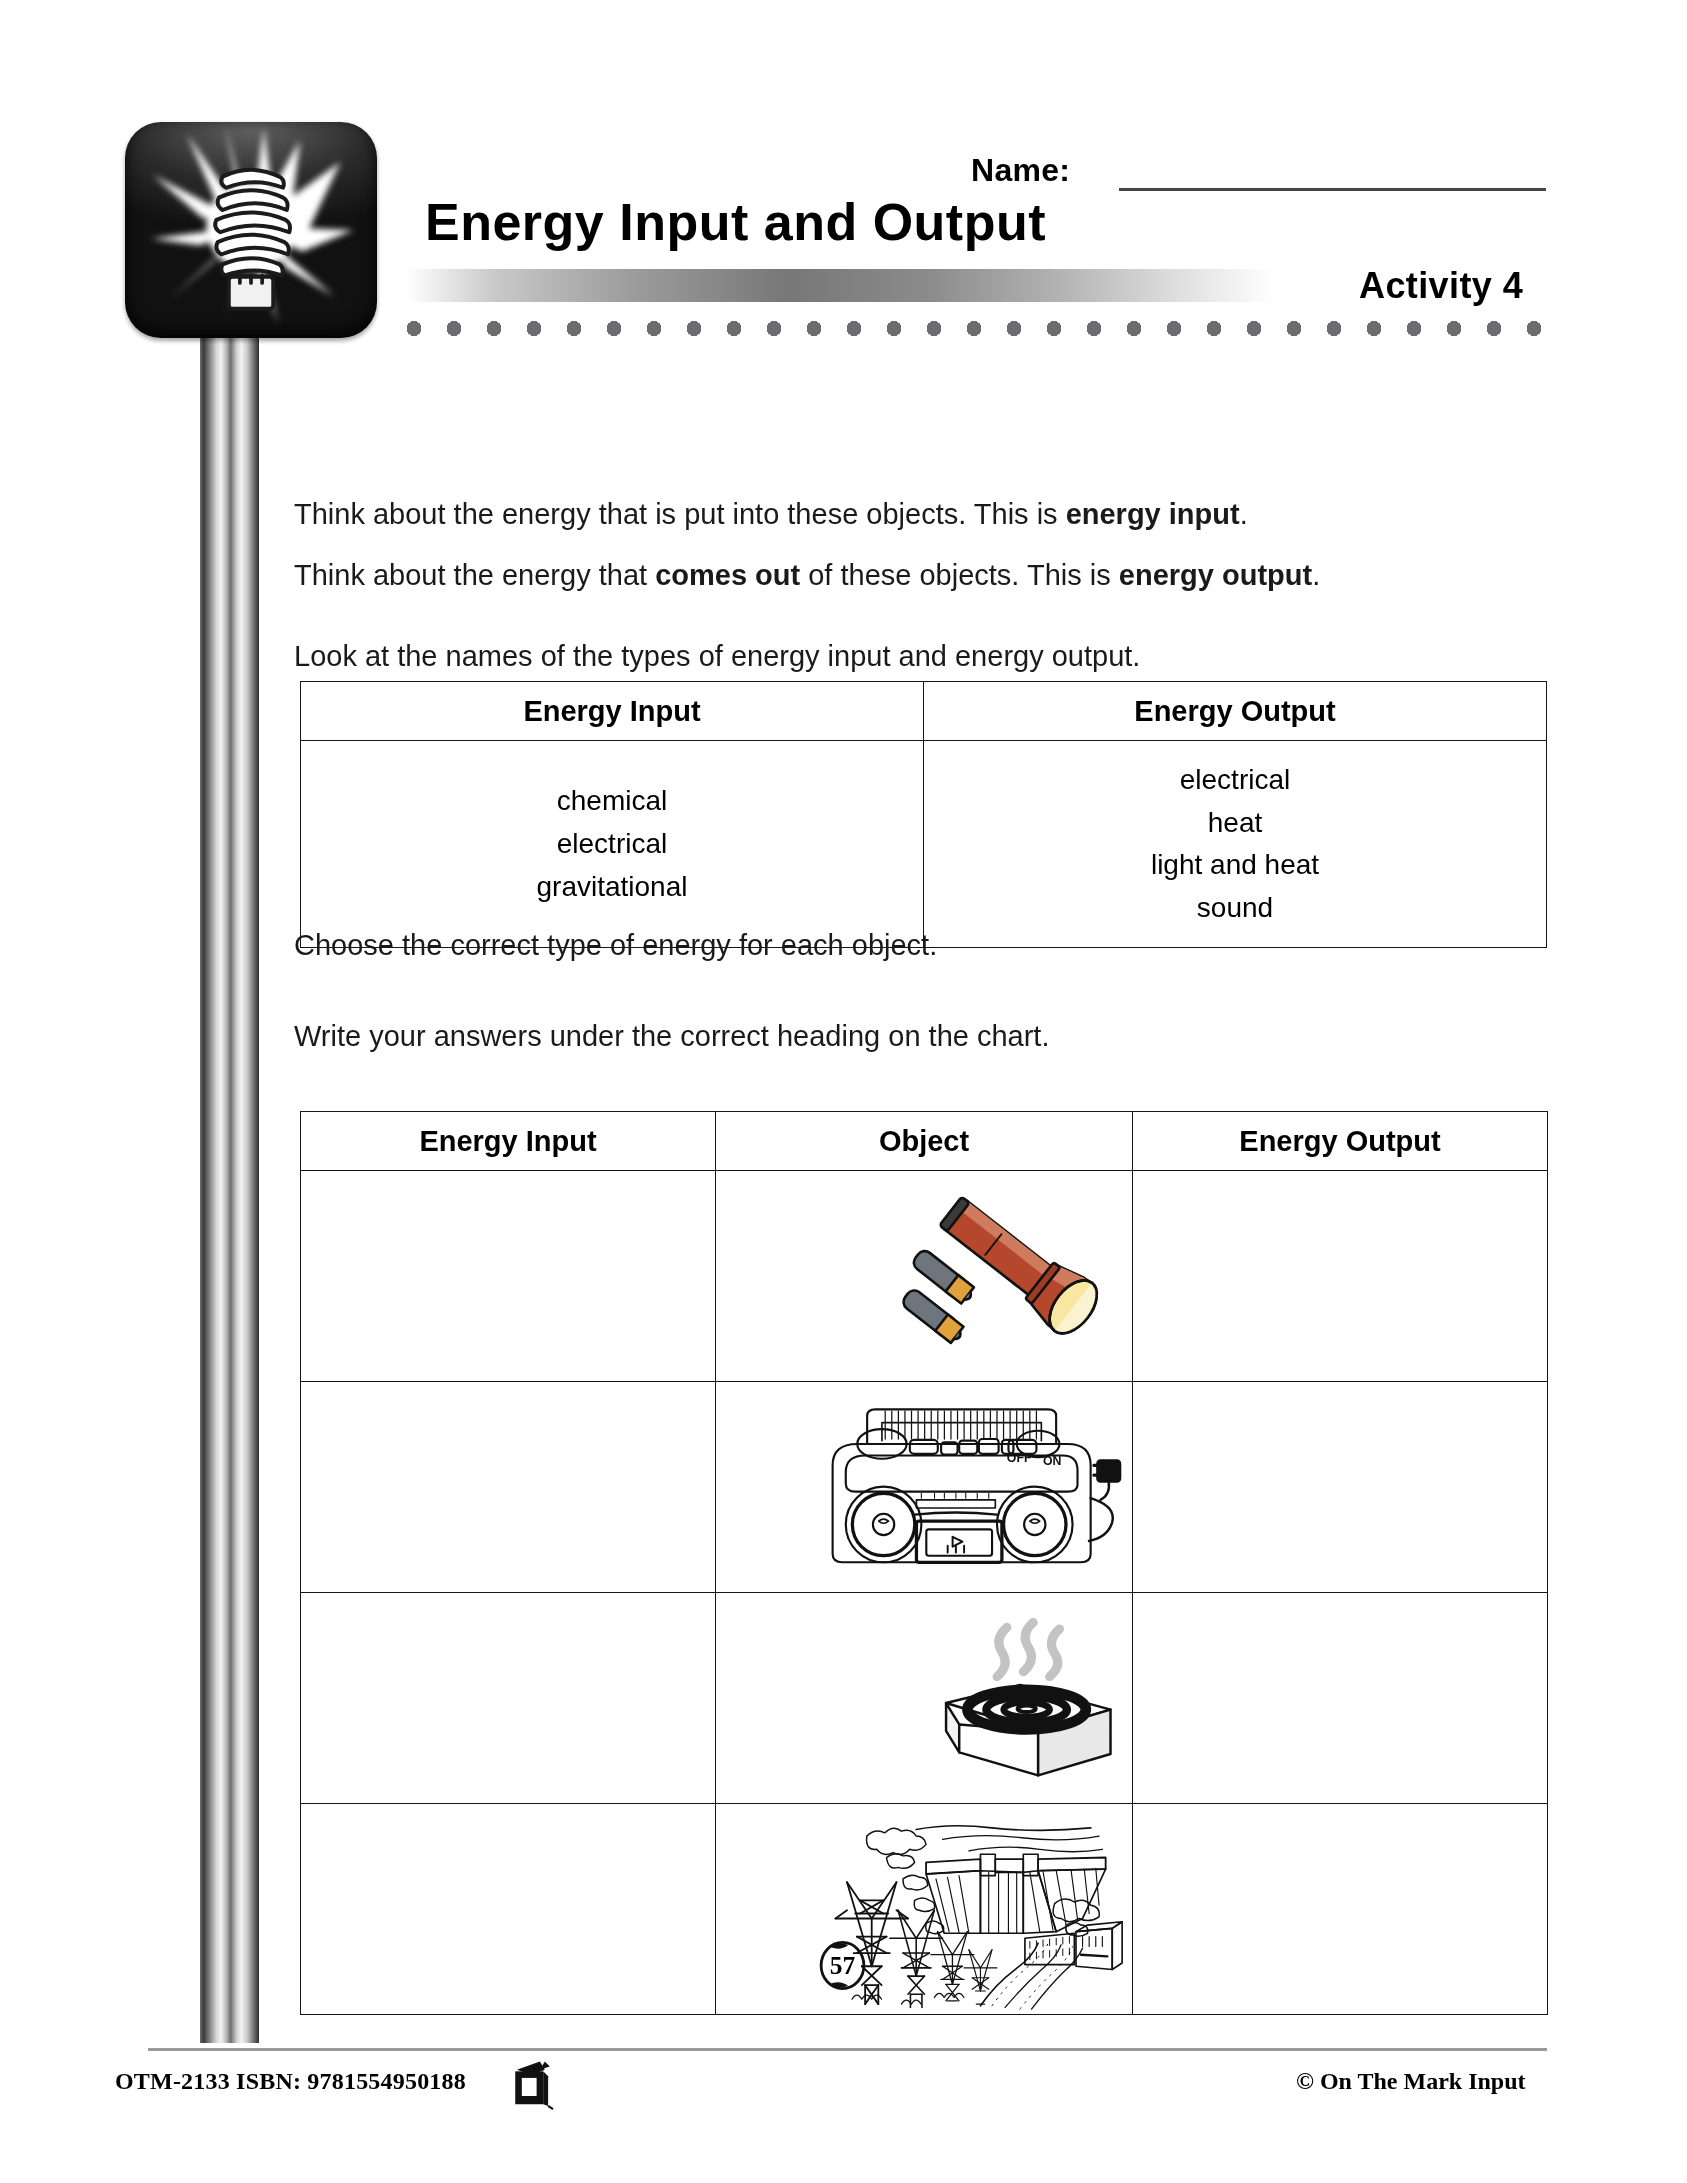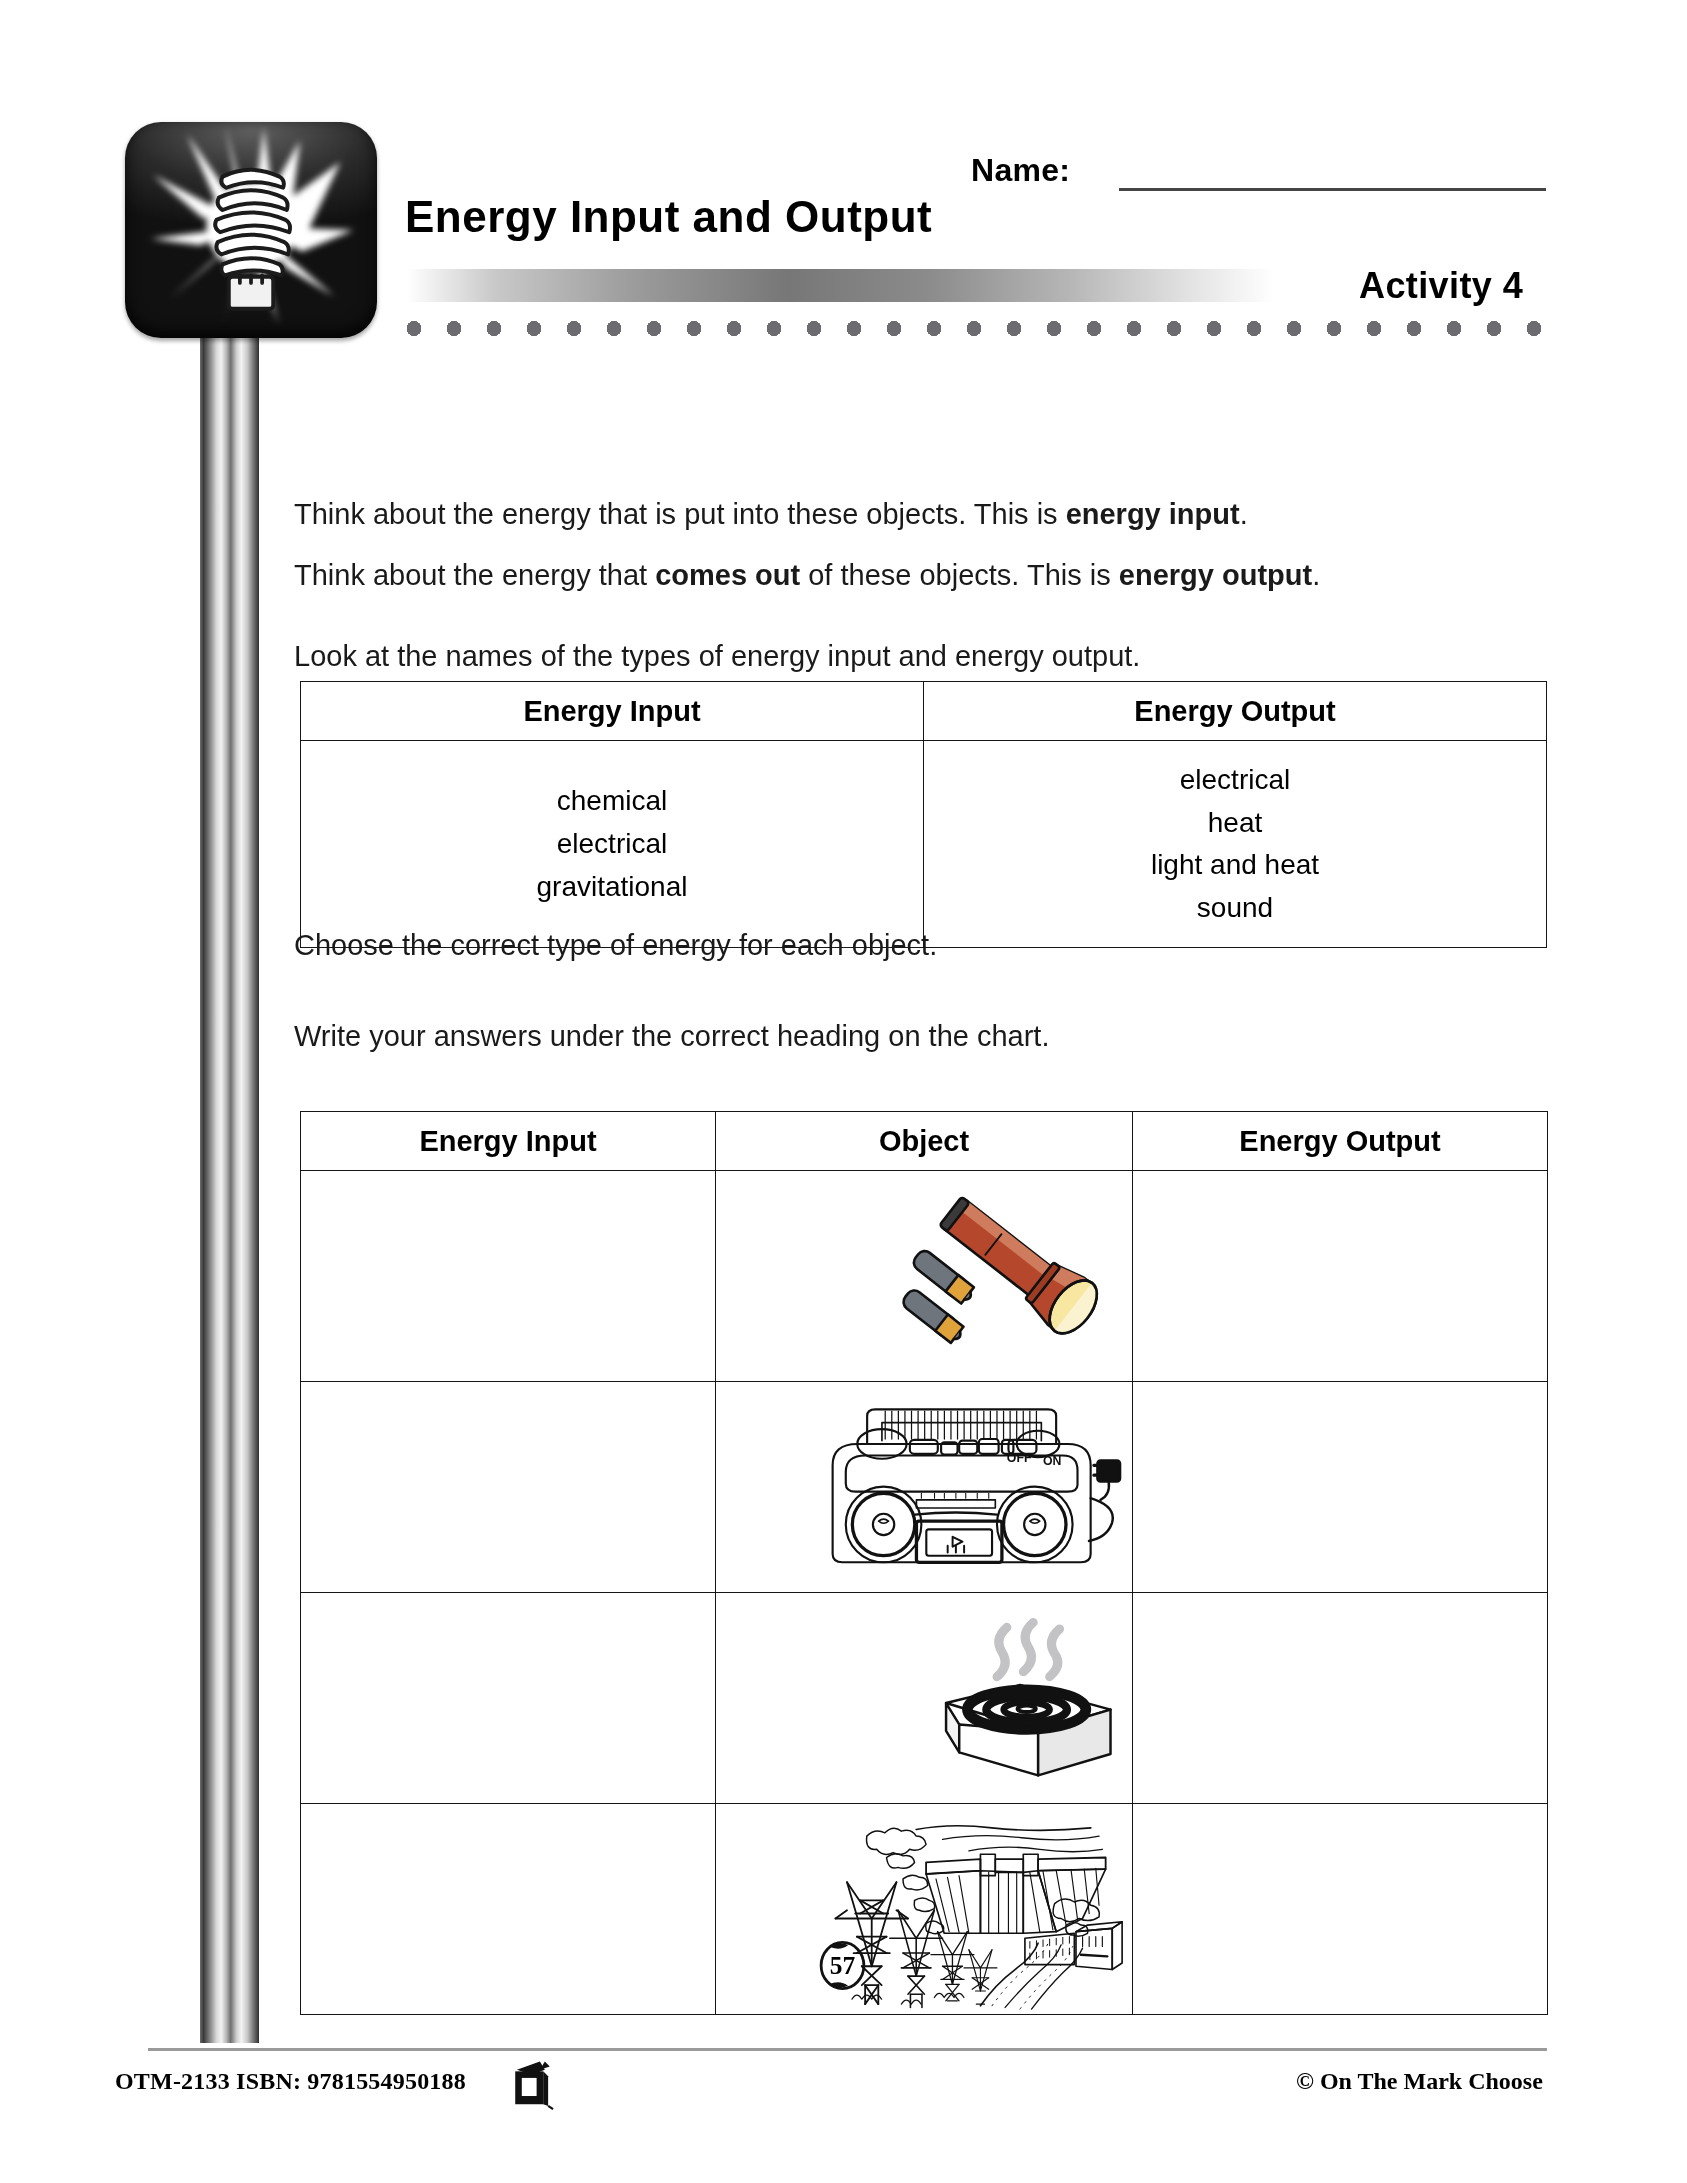--- a/index.html
+++ b/index.html
@@ -67,23 +67,23 @@
   #name-line {
     position: absolute;
     left: 1119px;
     top: 188px;
     width: 427px;
     height: 2.5px;
     background: #444444;
   }
   #worksheet-title {
     position: absolute;
-    left: 405px;
+    left: 425px;
     top: 192px;
-    font-size: 44px;
+    font-size: 52px;
     font-weight: 700;
     letter-spacing: 0.5px;
     white-space: nowrap;
   }
   #header-gradient-bar {
     position: absolute;
     left: 407px;
     top: 269px;
     width: 867px;
     height: 33px;
@@ -629,14 +629,14 @@
 
 <div id="page-number-badge">
   <svg viewBox="0 0 74 62" width="61" height="51">
     <ellipse cx="37" cy="31" rx="26" ry="28" fill="none" stroke="#111111" stroke-width="3.4"></ellipse>
     <path d="M20 8 q12 -6 24 -2 q-10 8 -24 2 Z" fill="#111111"></path>
     <path d="M20 54 q12 6 24 2 q-10 -8 -24 -2 Z" fill="#111111"></path>
   </svg>
   <div class="pnum">57</div>
 </div>
 
-<div id="footer-right">© On The Mark Choose</div>
+<div id="footer-right">© On The Mark Input</div>
 
 
 </body></html>

